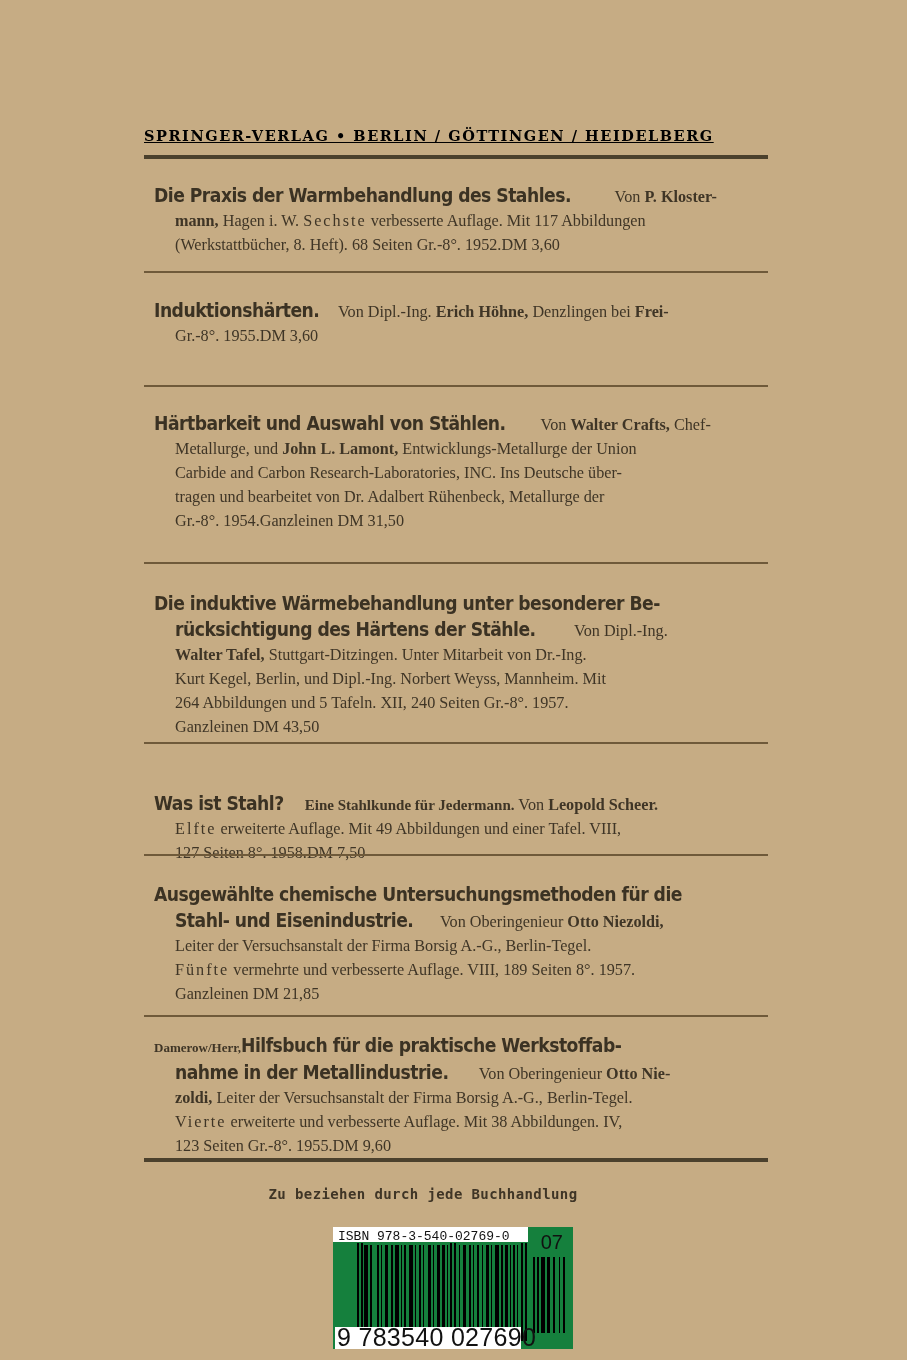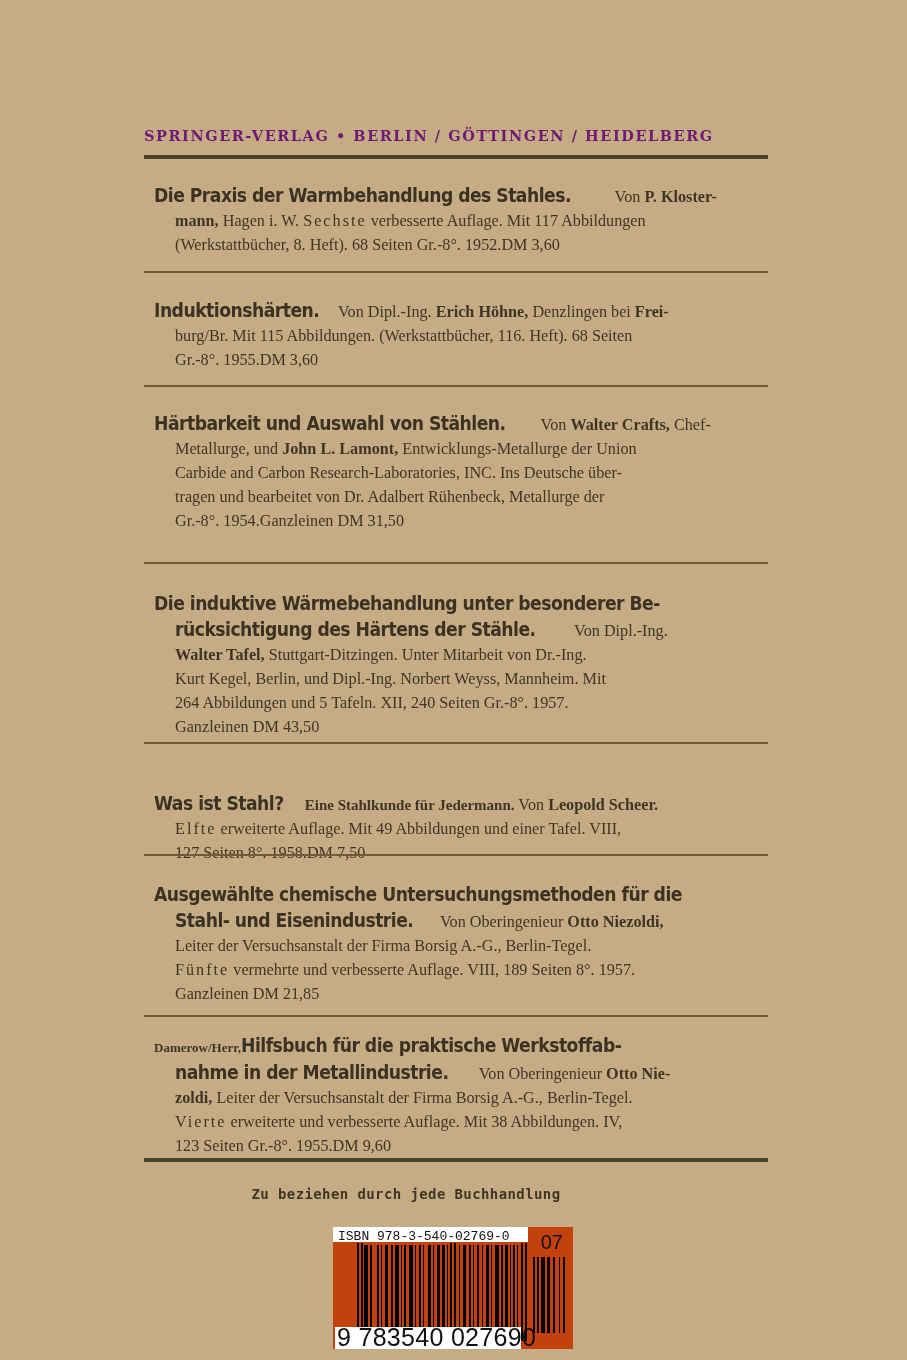--- a/index.html
+++ b/index.html
@@ -4,21 +4,21 @@
 <style>
   html, body { margin:0; padding:0; }
   body {
     width:907px; height:1360px; background:#c6ac84; position:relative; overflow:hidden;
     font-family:"DejaVu Serif","Liberation Serif",serif; color:#3f3526;
   }
   .page { position:absolute; left:144px; top:0; width:624px; }
   .header {
     position:absolute; top:127px; left:0; width:624px;
     font-family:"DejaVu Serif",serif; font-weight:bold; font-size:14.5px;
-    letter-spacing:1.55px; color:#701a75; white-space:nowrap;
+    letter-spacing:1.55px; color:#000000; white-space:nowrap;text-decoration:underline;
   }
   .rule { position:absolute; left:0; width:624px; background:#6f5a3a; }
   .rule.thick { height:4px; background:#4b412d; }
   .rule.thin { height:1.5px; }
   .entry {
     position:absolute; left:10px; width:624px;
     font-family:"Liberation Serif",serif; font-size:16.2px; line-height:24px;
     text-align:justify; color:#3f3526;
   }
   .entry .line { display:block; white-space:nowrap; }
@@ -27,24 +27,24 @@
     font-family:"DejaVu Sans",sans-serif; font-weight:bold; font-size:20px;
     letter-spacing:-0.6px; transform:scaleX(0.86); display:inline-block;
     transform-origin:left center; color:#3b3223;
   }
   .b { font-weight:bold; }
   .sp { letter-spacing:2px; }
   .row { display:flex; justify-content:space-between; }
   .footer-note {
     position:absolute; top:1186px; left:0; width:812px; text-align:center;
     font-family:"DejaVu Sans Mono","Liberation Mono",monospace; font-weight:bold;
-    font-size:14px; letter-spacing:0.4px; color:#3f3526;
+    font-size:14px; letter-spacing:0.4px; color:#3f3526;padding-left:17px;
   }
   .barcode-box {
-    position:absolute; left:333px; top:1227px; width:240px; height:122px; background:#c2410c;
+    position:absolute; left:333px; top:1227px; width:240px; height:122px; background:#15803d;
   }
   .isbn-text {
     position:absolute; left:5px; top:2px; font-family:"Liberation Mono",monospace;
     font-size:13px; color:#111; white-space:nowrap;
   }
   .addon-text {
     position:absolute; left:230px; top:4px; font-family:"Liberation Sans",sans-serif;
     font-size:20px; color:#111; transform:translateX(-100%);
   }
   .ean-text {
@@ -62,21 +62,20 @@
 
   <div class="entry" style="top:183px;">
     <span class="line"><span class="title">Die Praxis der Warmbehandlung des Stahles.</span><span style="margin-left:-28px"> Von </span><span class="b">P. Kloster-</span></span>
     <span class="line ind"><span class="b">mann,</span><span> Hagen i. W. </span><span class="sp">Sechste</span><span> verbesserte Auflage. Mit 117 Abbildungen</span></span>
     <span class="line ind row"><span>(Werkstattbücher, 8. Heft). 68 Seiten Gr.-8°. 1952.</span><span>DM 3,60</span></span>
   </div>
   <div class="rule thin" style="top:271px;"></div>
 
   <div class="entry" style="top:298px;">
     <span class="line"><span class="title">Induktionshärten.</span><span style="margin-left:-12px"> Von Dipl.-Ing. </span><span class="b">Erich Höhne,</span><span> Denzlingen bei </span><span class="b">Frei-</span></span>
-    <span class="line ind"><span>burg/Br. Mit 115 Abbildungen. (Werkstattbücher, 116. Heft). 68 Seiten</span></span>
     <span class="line ind row"><span>Gr.-8°. 1955.</span><span>DM 3,60</span></span>
   </div>
   <div class="rule thin" style="top:385px;"></div>
 
   <div class="entry" style="top:411px;">
     <span class="line"><span class="title">Härtbarkeit und Auswahl von Stählen.</span><span style="margin-left:-26px"> Von </span><span class="b">Walter Crafts,</span><span> Chef-</span></span>
     <span class="line ind"><span>Metallurge, und </span><span class="b">John L. Lamont,</span><span> Entwicklungs-Metallurge der Union</span></span>
     <span class="line ind"><span>Carbide and Carbon Research-Laboratories, INC. Ins Deutsche über-</span></span>
     <span class="line ind"><span>tragen und bearbeitet von Dr. Adalbert Rühenbeck, Metallurge der</span></span>
     <span class="line ind row"><span>Gr.-8°. 1954.</span><span>Ganzleinen DM 31,50</span></span>

